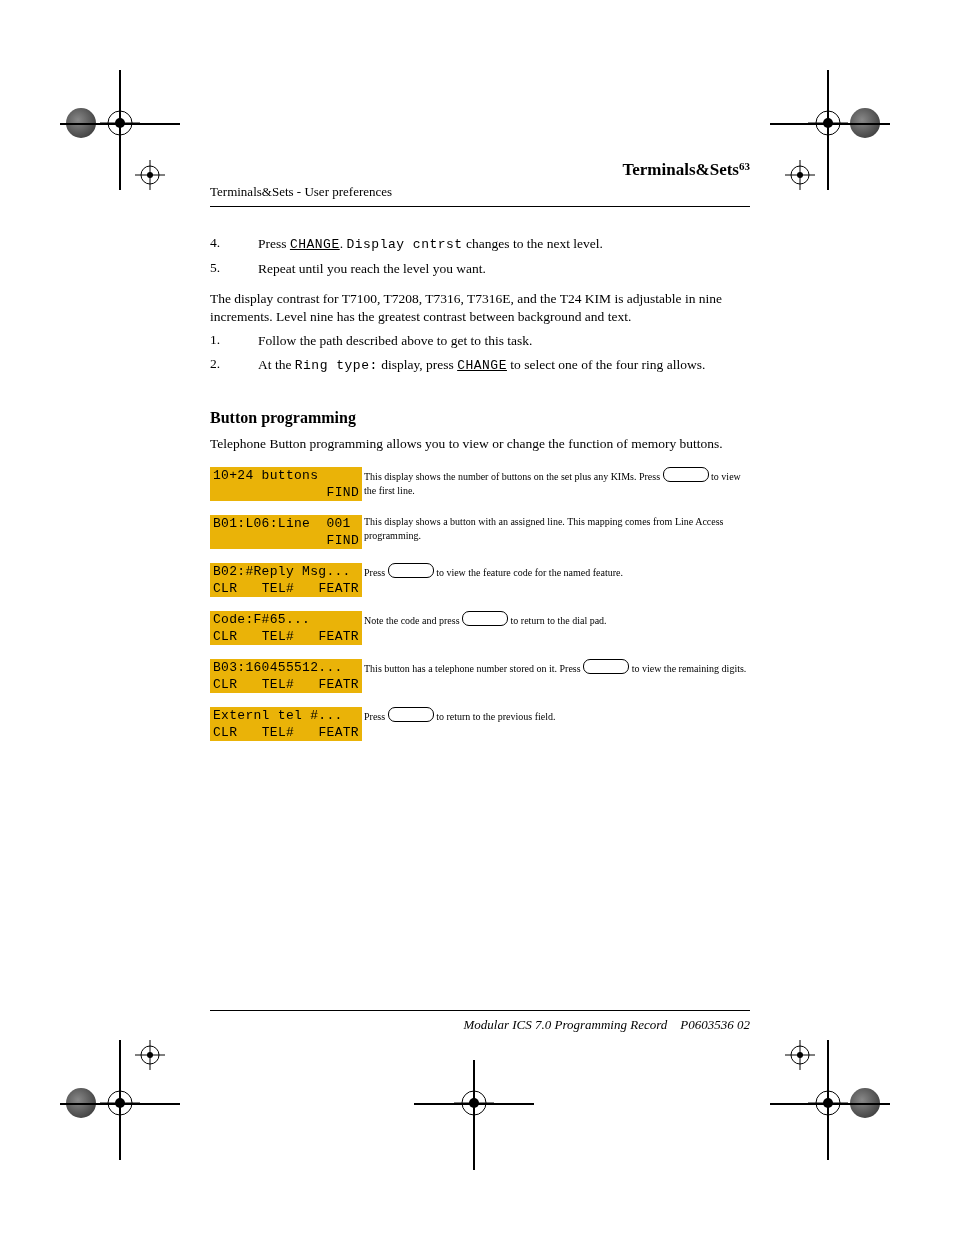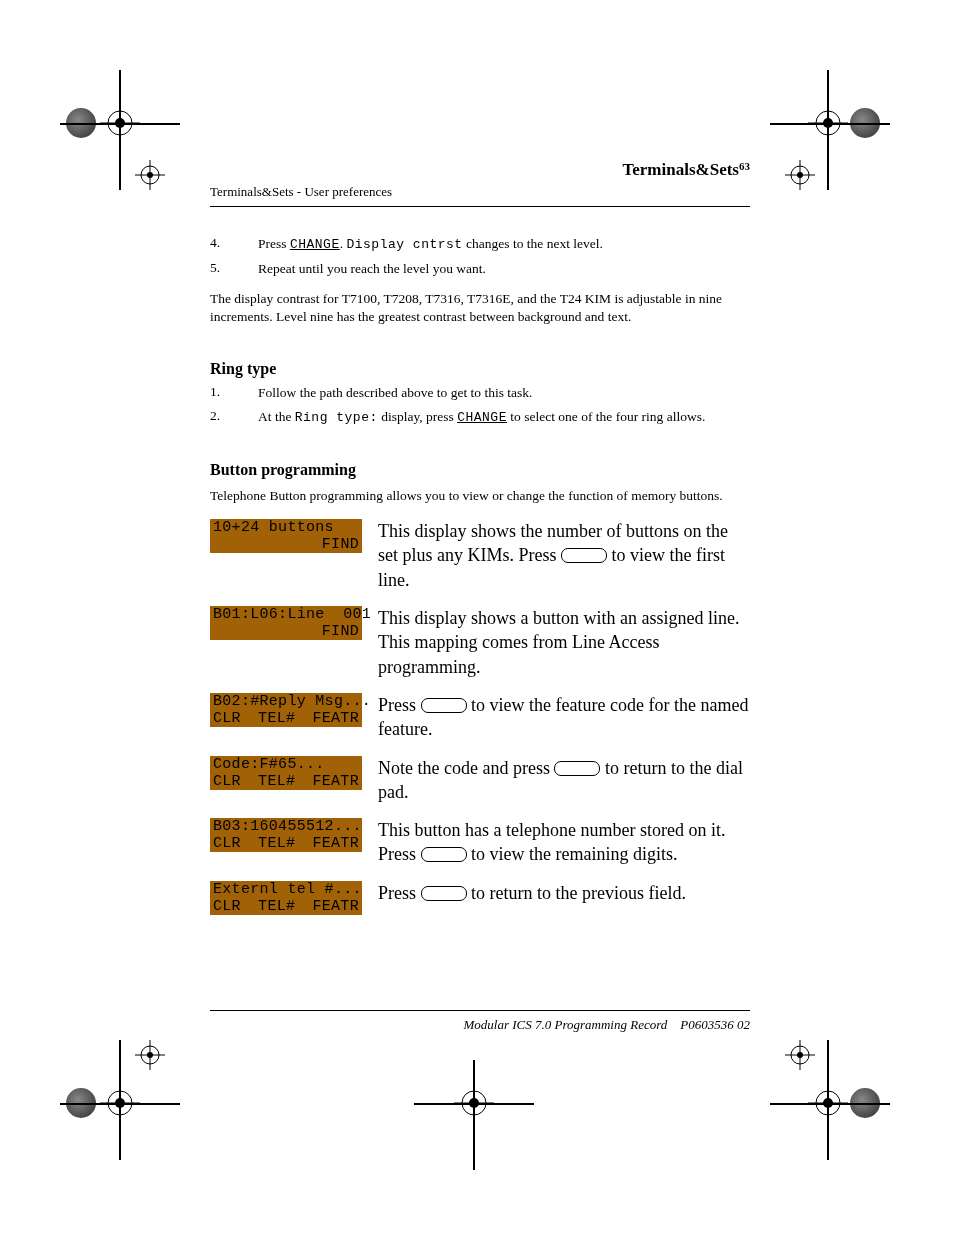--- a/index.html
+++ b/index.html
@@ -13,23 +13,23 @@
   .pagenum{font-size:11px;font-weight:bold;float:right;}
   .clear{clear:both;}
   .lcd{font-family:"Courier New",monospace;letter-spacing:.5px;font-size:13px;}
   .ul{text-decoration:underline;}
   .para{font-size:13.5px;line-height:1.35;}
   .step{display:flex;margin-top:6px;}
   .step-num{width:48px;font-size:13.5px;}
   .step-body{flex:1;font-size:13.5px;line-height:1.35;}
   .section-title{font-size:16px;font-weight:bold;margin-top:34px;}
   .screen-block{display:flex;margin-top:14px;align-items:flex-start;}
-  .screen{width:152px;height:34px;background:#a16207;font-family:"Courier New",monospace;font-size:15px;line-height:17px;letter-spacing:.3px;padding:0 3px;box-sizing:border-box;}
+  .screen{width:152px;height:34px;background:#eab308;font-family:"Courier New",monospace;font-size:13px;line-height:17px;letter-spacing:.3px;padding:0 3px;box-sizing:border-box;}
   .screen .row{display:flex;justify-content:space-between;white-space:pre;}
-  .desc{margin-left:16px;flex:1;font-size:18px;line-height:1.35;}
+  .desc{margin-left:2px;flex:1;font-size:10px;line-height:1.35;}
   .pill{display:inline-block;border:1px solid #000;border-radius:7px;height:13px;min-width:44px;vertical-align:-2px;}
   .footer-area{position:absolute;left:210px;top:1010px;width:540px;}
   .footertxt{font-size:13px;font-style:italic;text-align:right;margin-top:6px;}
   
   .reg-big{position:absolute;width:40px;height:40px;}
   .reg-big svg{width:40px;height:40px;display:block;}
   .reg-small{position:absolute;width:30px;height:30px;}
   .reg-small svg{width:30px;height:30px;display:block;}
   .regbar-v{position:absolute;width:2px;background:#000;}
   .regbar-h{position:absolute;height:2px;background:#000;}
@@ -145,21 +145,20 @@
       <div class="step-body">
         <span>Press </span><span class="lcd ul">CHANGE</span><span>. </span><span class="lcd">Display cntrst</span><span> changes to the next level.</span>
       </div>
     </div>
     <div class="step">
       <div class="step-num">5.</div>
       <div class="step-body para">Repeat until you reach the level you want.</div>
     </div>
     <div class="para" style="margin-top:12px;">The display contrast for T7100, T7208, T7316, T7316E, and the T24 KIM is adjustable in nine increments. Level nine has the greatest contrast between background and text.</div>
 
-    <div class="section-title">Ring type</div>
     <div class="step">
       <div class="step-num">1.</div>
       <div class="step-body para">Follow the path described above to get to this task.</div>
     </div>
     <div class="step">
       <div class="step-num">2.</div>
       <div class="step-body">
         <span>At the </span><span class="lcd">Ring type:</span><span> display, press </span><span class="lcd ul">CHANGE</span><span> to select one of the four ring allows.</span>
       </div>
     </div>

